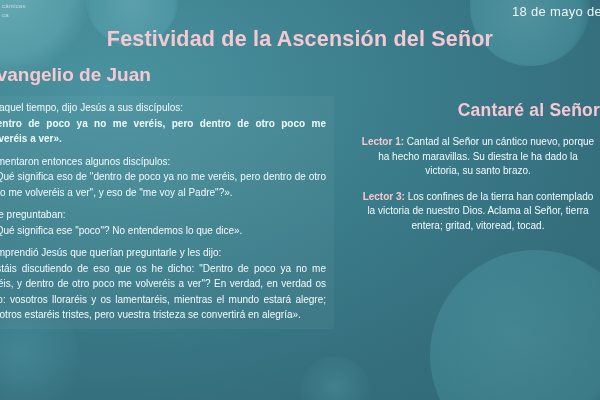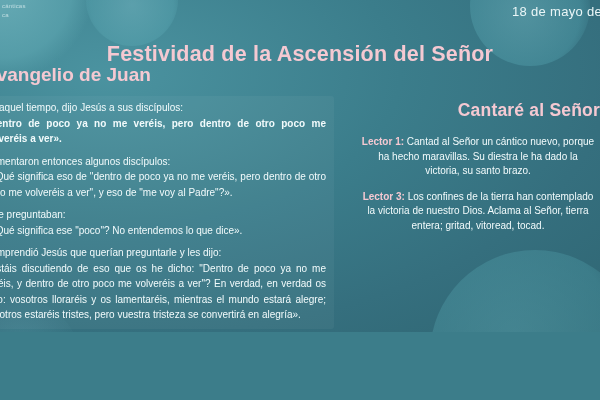--- a/index.html
+++ b/index.html
@@ -10,21 +10,21 @@
     width: 600px;
     height: 400px;
     overflow: hidden;
     background: #3c7d8a;
     font-family: "Liberation Sans", sans-serif;
   }
 
   #slide {
     position: relative;
     width: 600px;
-    height: 332px;
+    height: 400px;
     overflow: hidden;
     background: radial-gradient(ellipse at 18% 22%, #4b93a0 0%, #3b7d8b 42%, #356f7e 72%, #2f6673 100%);
     text-decoration: underline;
   }
 
   
   .blob {
     position: absolute;
     border-radius: 50%;
     pointer-events: none;
@@ -89,21 +89,21 @@
     color: #eaf6f7;
     font-size: 13px;
     letter-spacing: .3px;
     white-space: nowrap;
   }
 
   
   #title {
     position: absolute;
     left: 0;
-    top: 42px;
+    top: 27px;
     width: 600px;
     text-align: center;
     color: #f5c9d2;
     font-size: 21.5px;
     font-weight: bold;
     letter-spacing: .2px;
     white-space: nowrap;
   }
 
   

